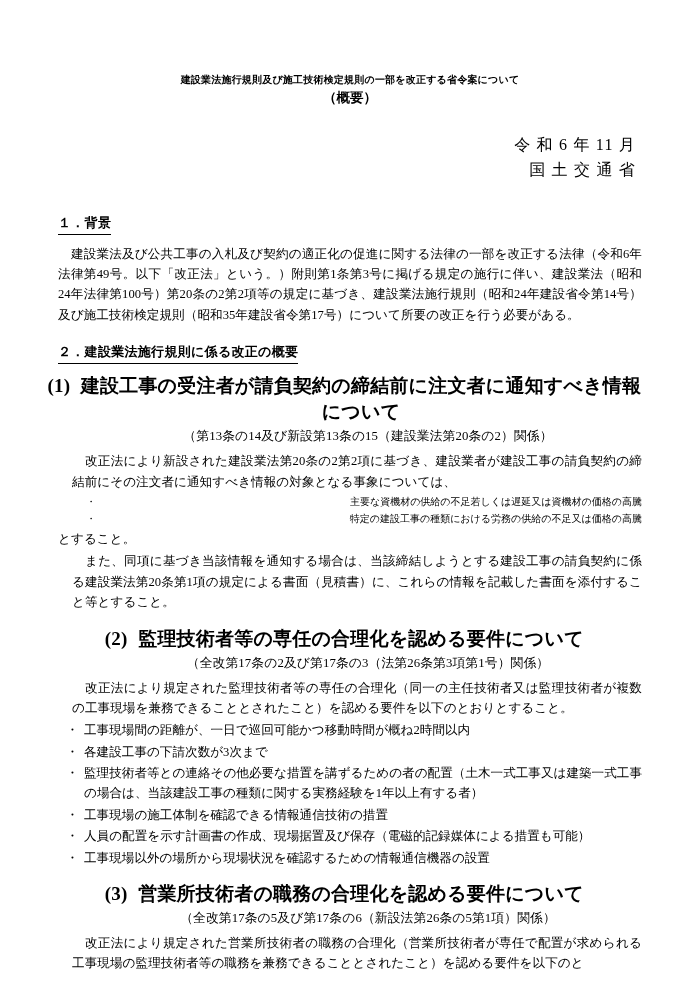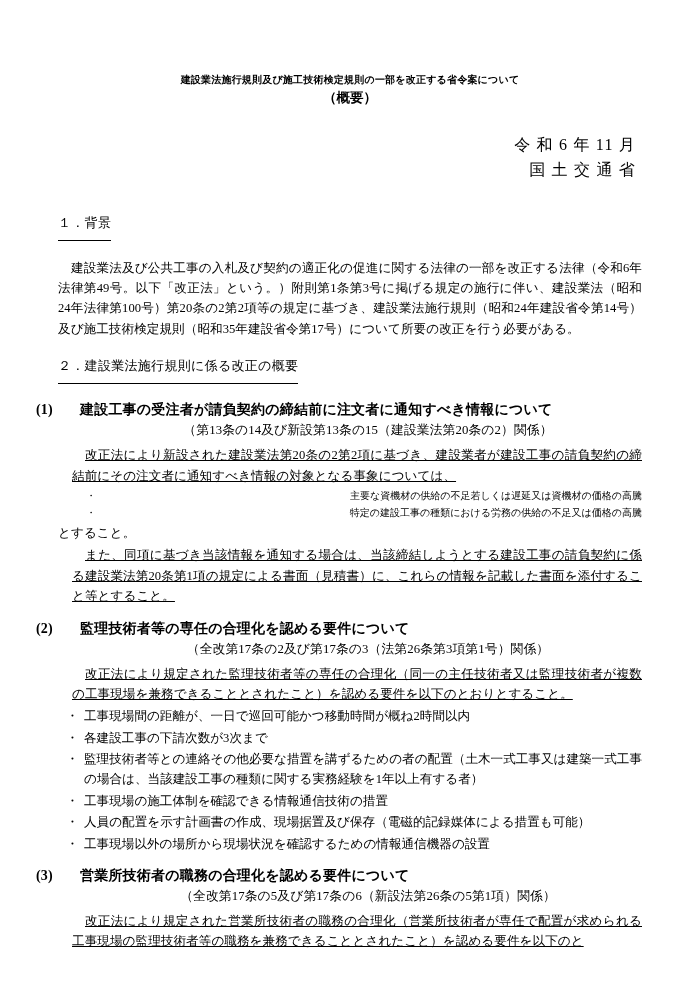--- a/index.html
+++ b/index.html
@@ -39,63 +39,63 @@
     text-align: right;
     font-size: 16px;
     line-height: 1.55;
     margin: 0 6px 30px 0;
   }
   .issuer-line {
     letter-spacing: 1.2px;
   }
   .section-heading {
     font-size: 13px;
-    font-weight: normal;
-    margin: 0 0 17px 0;
+    font-weight: bold;
+    margin: 0 0 9px 0;
     display: inline-block;
     border-bottom: 1.2px solid #000;
-    padding-bottom: 8px;
+    padding-bottom: 2px;
     letter-spacing: 0.3px;
   }
   .section {
     margin-bottom: 17px;
   }
   .body-par {
     font-size: 12.6px;
     line-height: 1.62;
     text-align: justify;
     margin: 0 0 2px 0;
     letter-spacing: 0.05px;
   }
   .indent1 {
     text-indent: 13px;
   }
   .sub-heading {
-    font-size: 14px;
+    font-size: 19px;
     font-weight: bold;
     margin: 0 0 3px 0;
     padding-left: 22px;
     text-indent: -22px;
     letter-spacing: 0.2px;
+    text-align: center;
   }
   .sub-heading .num {
     display: inline-block;
     width: 22px;
   }
   .sub-heading2 {
     font-size: 12.8px;
     font-weight: normal;
     text-align: center;
     margin: 0 0 6px 0;
     padding-left: 36px;
     letter-spacing: 0.1px;
   }
   .indent-par {
     padding-left: 14px;
-    text-decoration: underline;
   }
   ul.bullets {
     list-style: none;
     margin: 2px 0 2px 0;
     padding: 0 0 0 28px;
   }
   ul.bullets li {
     font-size: 10px;
     line-height: 1.6;
     position: relative;

